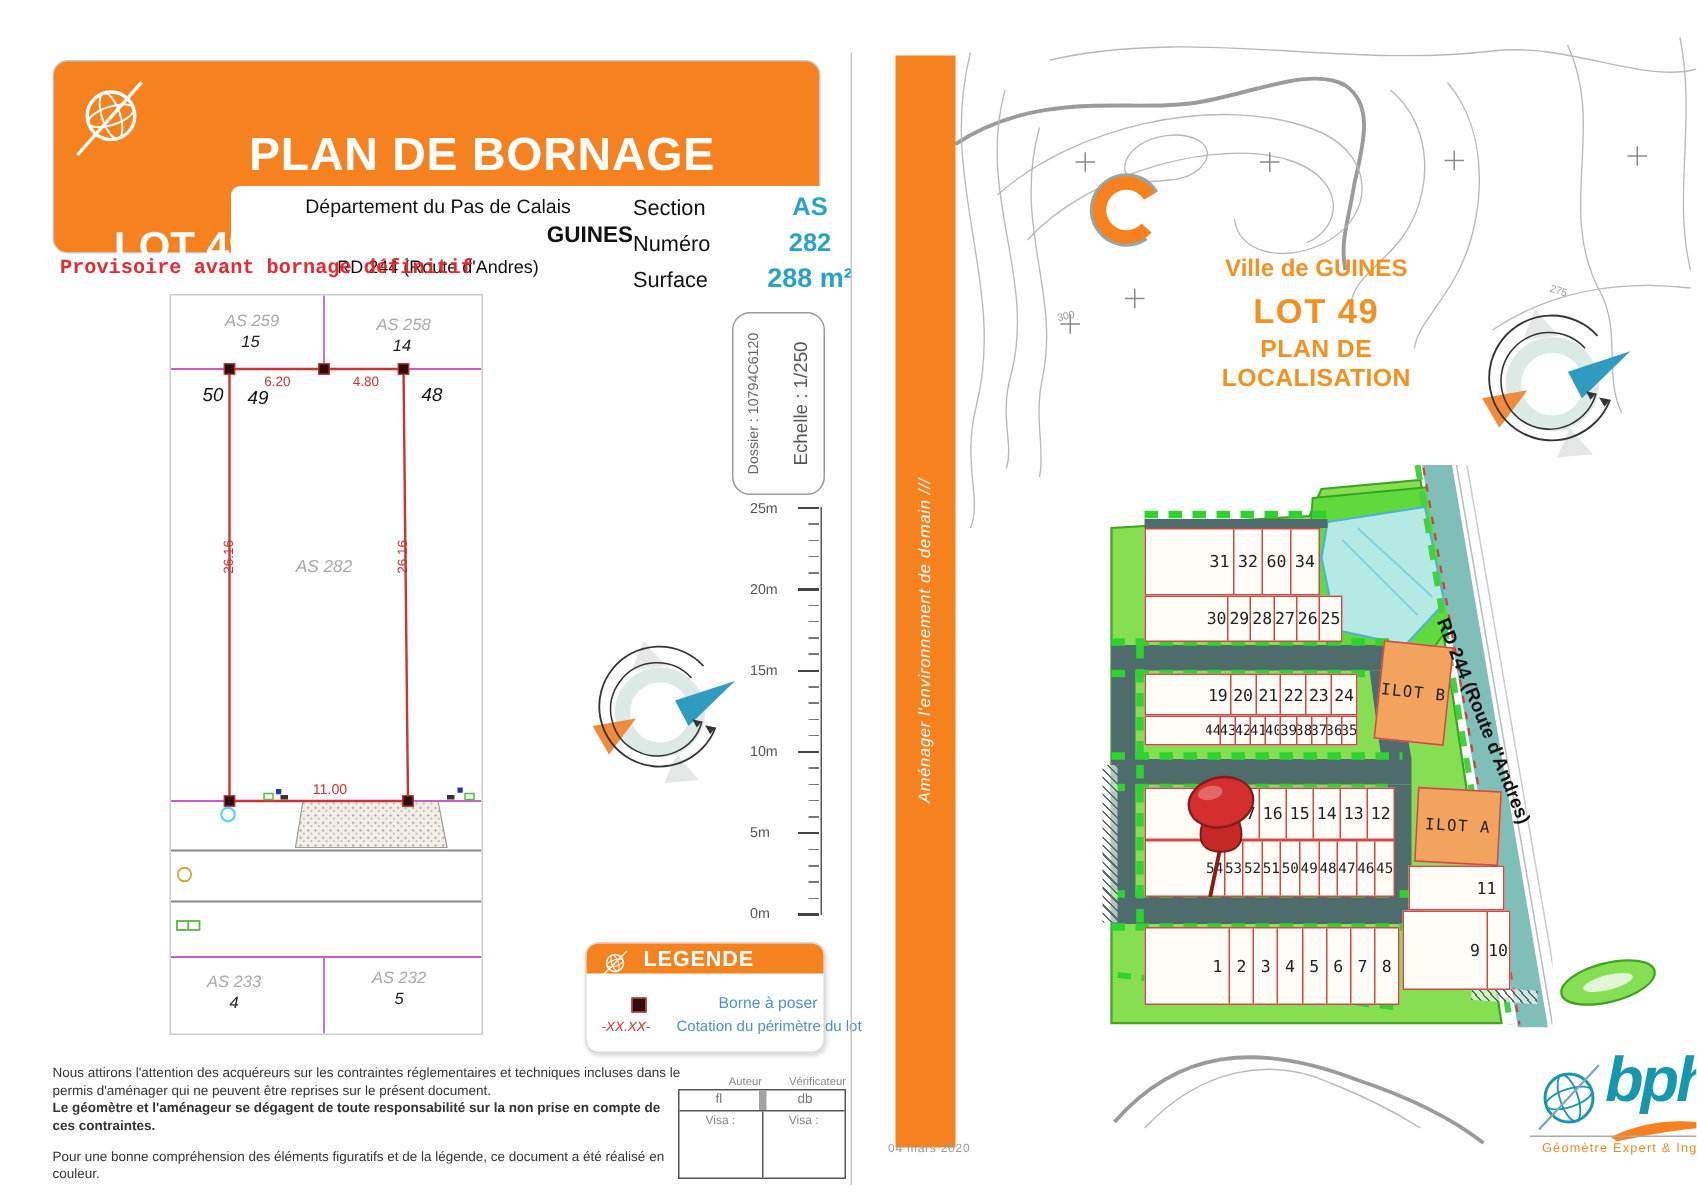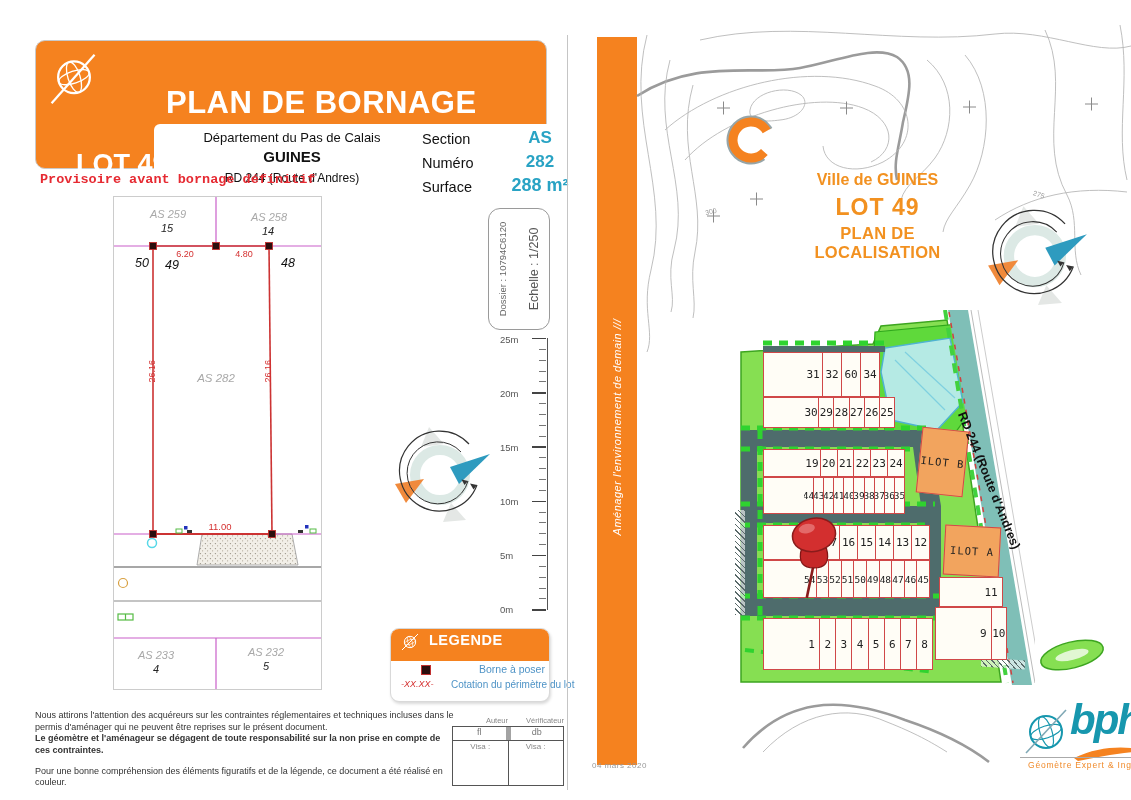--- a/index.html
+++ b/index.html
@@ -10,21 +10,21 @@
   .gray{color:#a8a8a8;}
 
   
   .banner{left:35px;top:40px;width:510px;height:127px;background:#F5821F;border:1px solid #c9c9c9;
           border-radius:10px;}
   .banner-title{left:130px;top:44px;font-size:31px;font-weight:800;color:#fff;letter-spacing:.5px;}
   .banner-lot{left:40px;top:108px;font-size:27px;font-weight:800;color:#fff;}
   .banner-panel{left:118px;top:83px;width:422px;height:78px;background:#fff;border-radius:6px;}
   .bp-left{left:8px;top:0;width:260px;height:78px;text-align:center;}
   .bp-dept{margin-top:6px;font-size:13px;color:#111;}
-  .bp-commune{margin-top:3px;font-size:15px;font-weight:bold;color:#111;}
+  .bp-commune{margin-top:3px;font-size:15px;font-weight:bold;color:#111;text-align:right;}
   .bp-addr{margin-top:6px;font-size:12px;color:#111;}
   .bp-label{position:absolute;left:268px;width:70px;font-size:14.5px;color:#111;}
   .bp-value{position:absolute;left:340px;width:92px;text-align:center;font-weight:bold;color:#29A3C4;}
   .provisoire{left:40px;top:172px;font-size:13.5px;font-weight:bold;color:#E62A32;font-family:Liberation Mono, monospace;}
 
   
   .drawing{left:113px;top:196px;width:207px;height:492px;border:1px solid #cccccc;}
   .dlabel{position:absolute;transform:translateX(-50%);font-size:11px;white-space:nowrap;}
   .dpoint{position:absolute;transform:translateX(-50%);font-size:12.5px;font-style:italic;white-space:nowrap;color:#111;}
   .ddim{position:absolute;transform:translateX(-50%);font-size:9px;color:#D43030;white-space:nowrap;}
@@ -40,21 +40,21 @@
   .ruler-line{position:absolute;right:0;top:0;width:1.5px;height:272px;background:#555;}
   .ruler-minor{position:absolute;right:2px;top:0;width:7px;height:272px;
     background:repeating-linear-gradient(to bottom,#777 0 1px,transparent 1px 10.85px);}
   .ruler-major{position:absolute;right:2px;top:0;width:14px;height:273px;
     background:repeating-linear-gradient(to bottom,#444 0 1.5px,transparent 1.5px 54.2px);}
   .ruler-label{position:absolute;left:0;width:26px;font-size:9.5px;color:#555;}
 
   
   .legend{left:390px;top:628px;width:158px;height:72px;border:1px solid #d9d9d9;border-radius:9px;
           background:#fff;box-shadow:1px 2px 3px rgba(0,0,0,.15);}
-  .legend-head{position:absolute;left:0;top:0;right:0;height:32px;background:#F5821F;
+  .legend-head{position:absolute;left:0;top:0;right:0;height:20px;background:#F5821F;
                border-radius:8px 8px 0 0;}
   .legend-title{position:absolute;left:38px;top:3px;font-size:14.5px;font-weight:800;color:#fff;letter-spacing:.5px;}
   .legend-item1{position:absolute;left:60px;top:34px;font-size:10.5px;color:#4E93C6;padding-left:28px;}
   .legend-item2{position:absolute;left:60px;top:50px;font-size:10px;color:#4E93C6;white-space:nowrap;}
   .legend-borne{position:absolute;left:30px;top:36px;width:8px;height:8px;background:#2B0E0E;border:1px solid #C03030;}
   .legend-xx{position:absolute;left:10px;top:50px;font-size:9px;color:#D43030;font-style:italic;}
 
   
   .notes{left:35px;top:710px;width:420px;font-size:9px;color:#333;line-height:1.3;}
   .notes p{margin:0;}
@@ -390,21 +390,21 @@
         <div class="plot-cell">25</div>
       </div>
     <div class="plot-row" style="left:28px;top:139px;width:142px;height:28px">
         <div class="plot-cell">19</div>
         <div class="plot-cell">20</div>
         <div class="plot-cell">21</div>
         <div class="plot-cell">22</div>
         <div class="plot-cell">23</div>
         <div class="plot-cell">24</div>
       </div>
-    <div class="plot-row dense" style="left:28px;top:167px;width:142px;height:37px">
+    <div class="plot-row dense" style="left:28px;top:167px;width:142px;height:20px">
         <div class="plot-cell">44</div>
         <div class="plot-cell">43</div>
         <div class="plot-cell">42</div>
         <div class="plot-cell">41</div>
         <div class="plot-cell">40</div>
         <div class="plot-cell">39</div>
         <div class="plot-cell">38</div>
         <div class="plot-cell">37</div>
         <div class="plot-cell">36</div>
         <div class="plot-cell">35</div>

